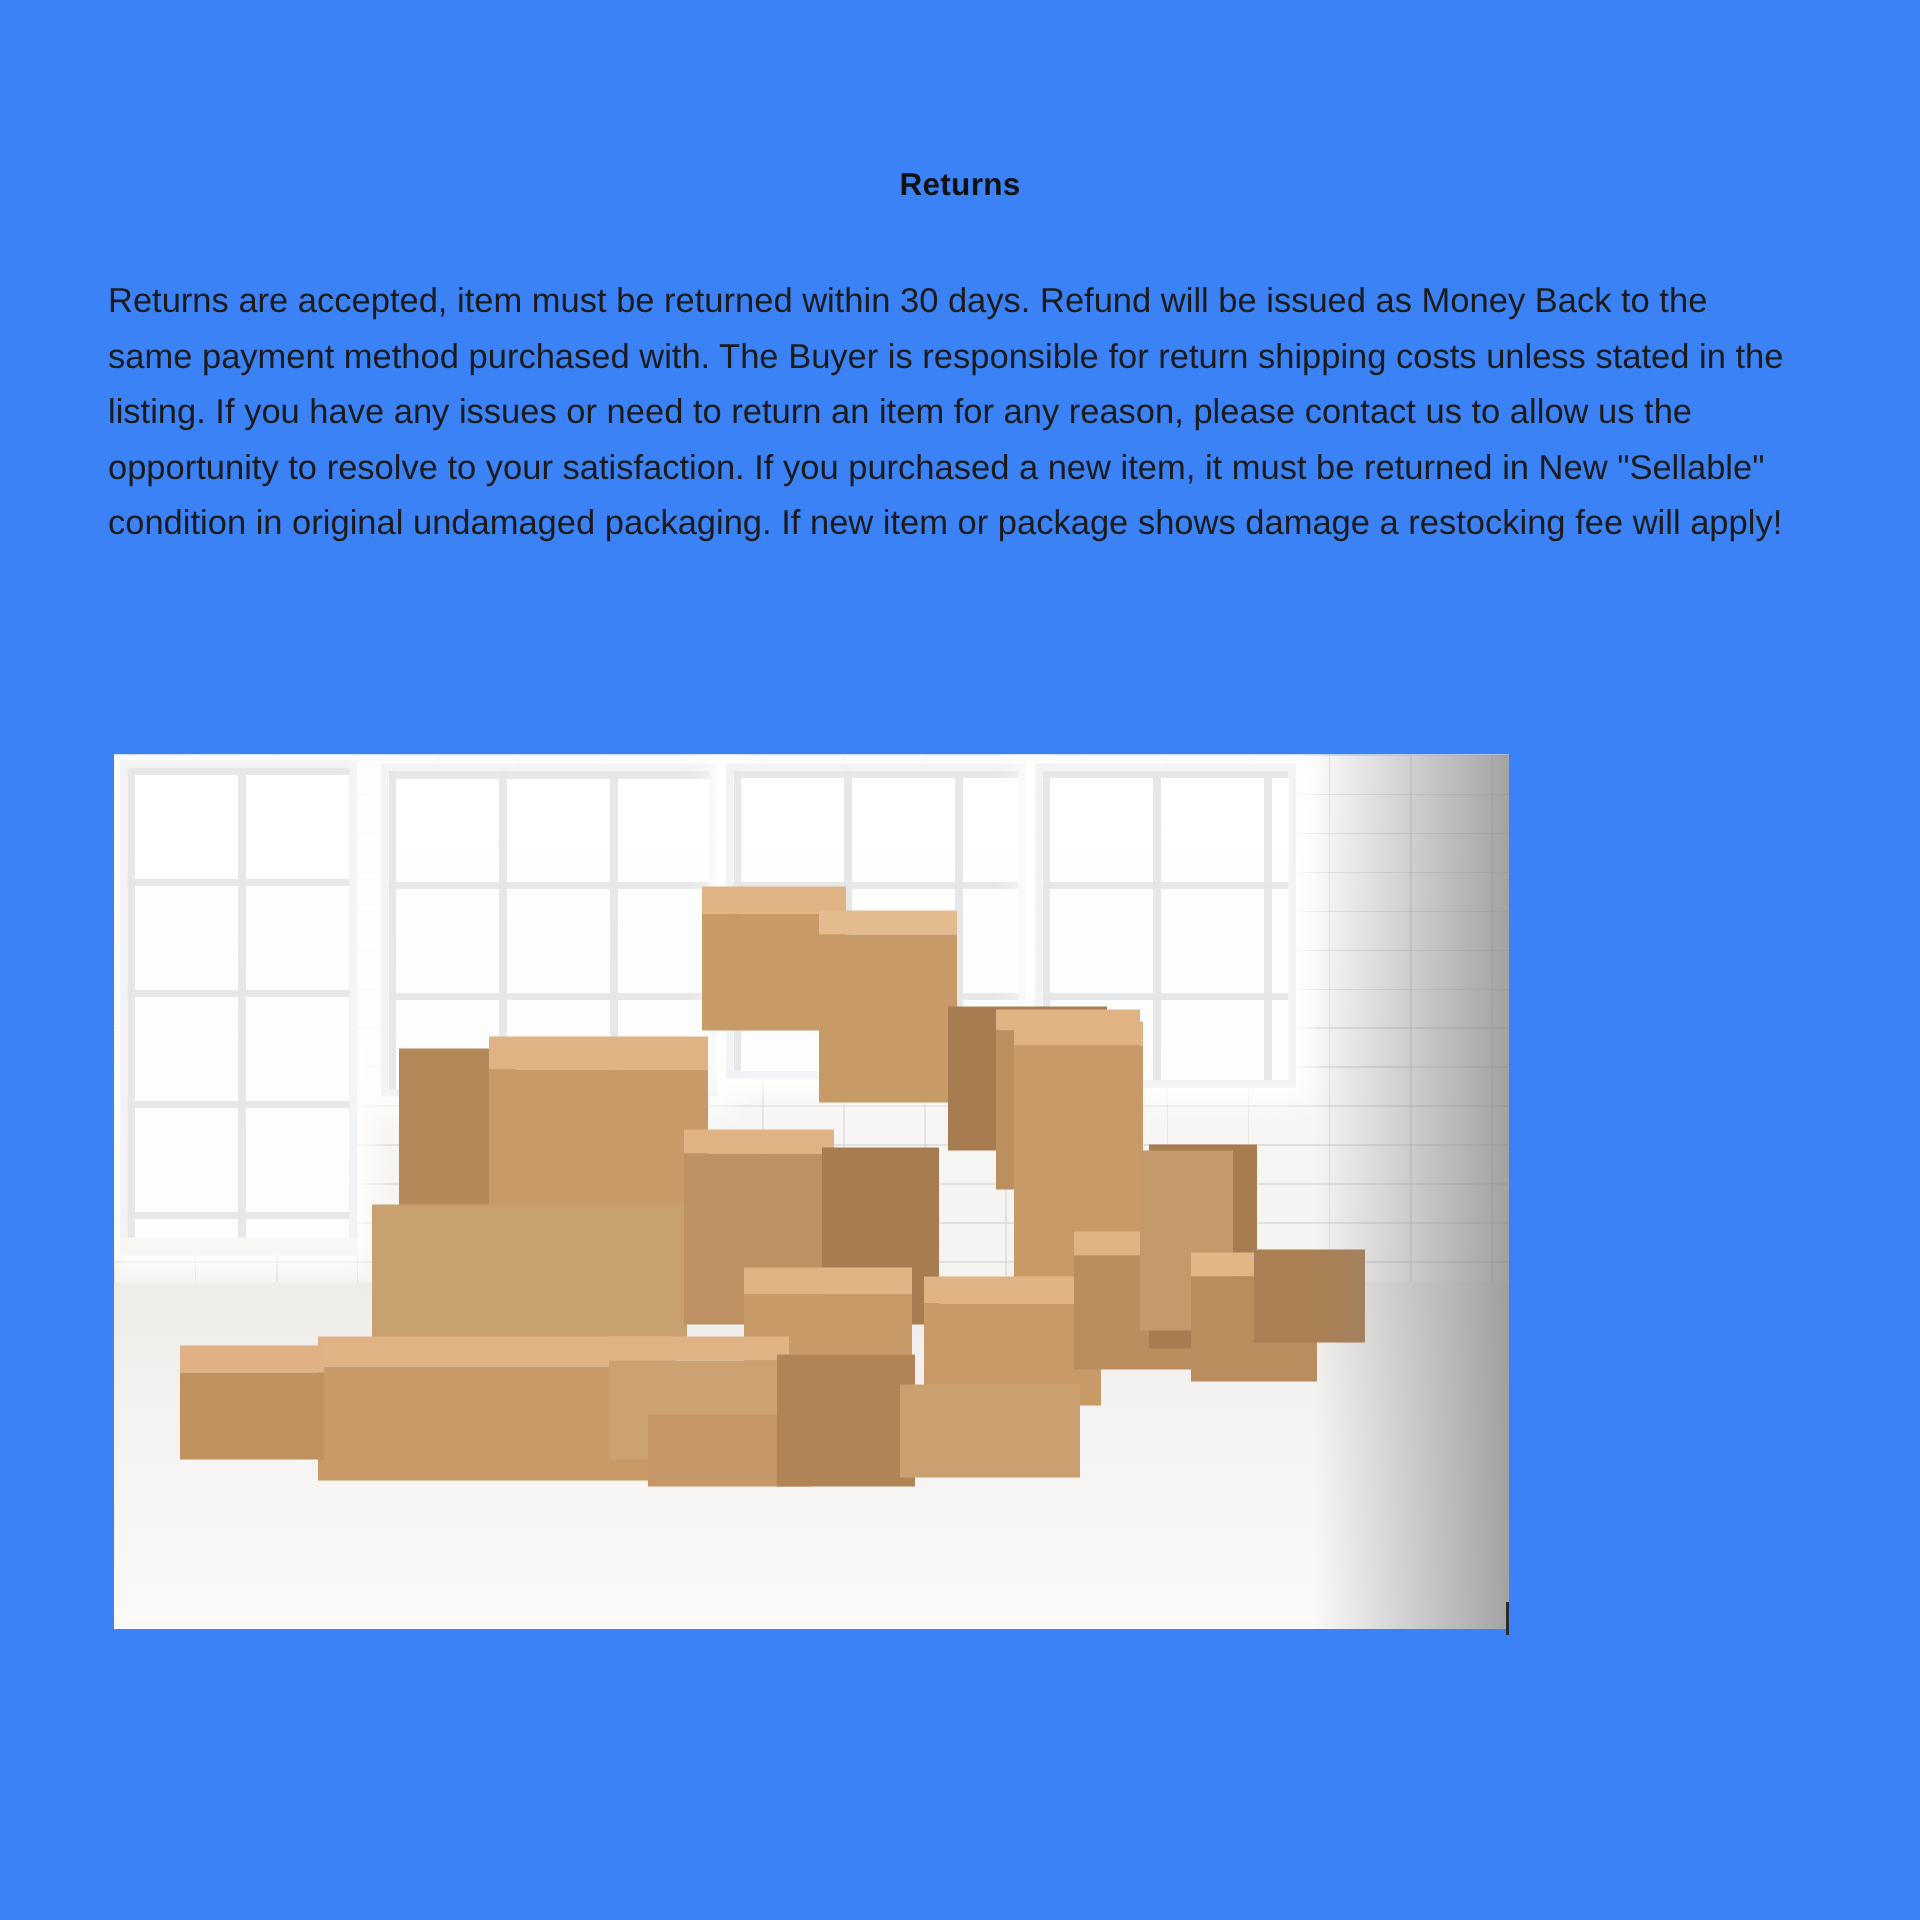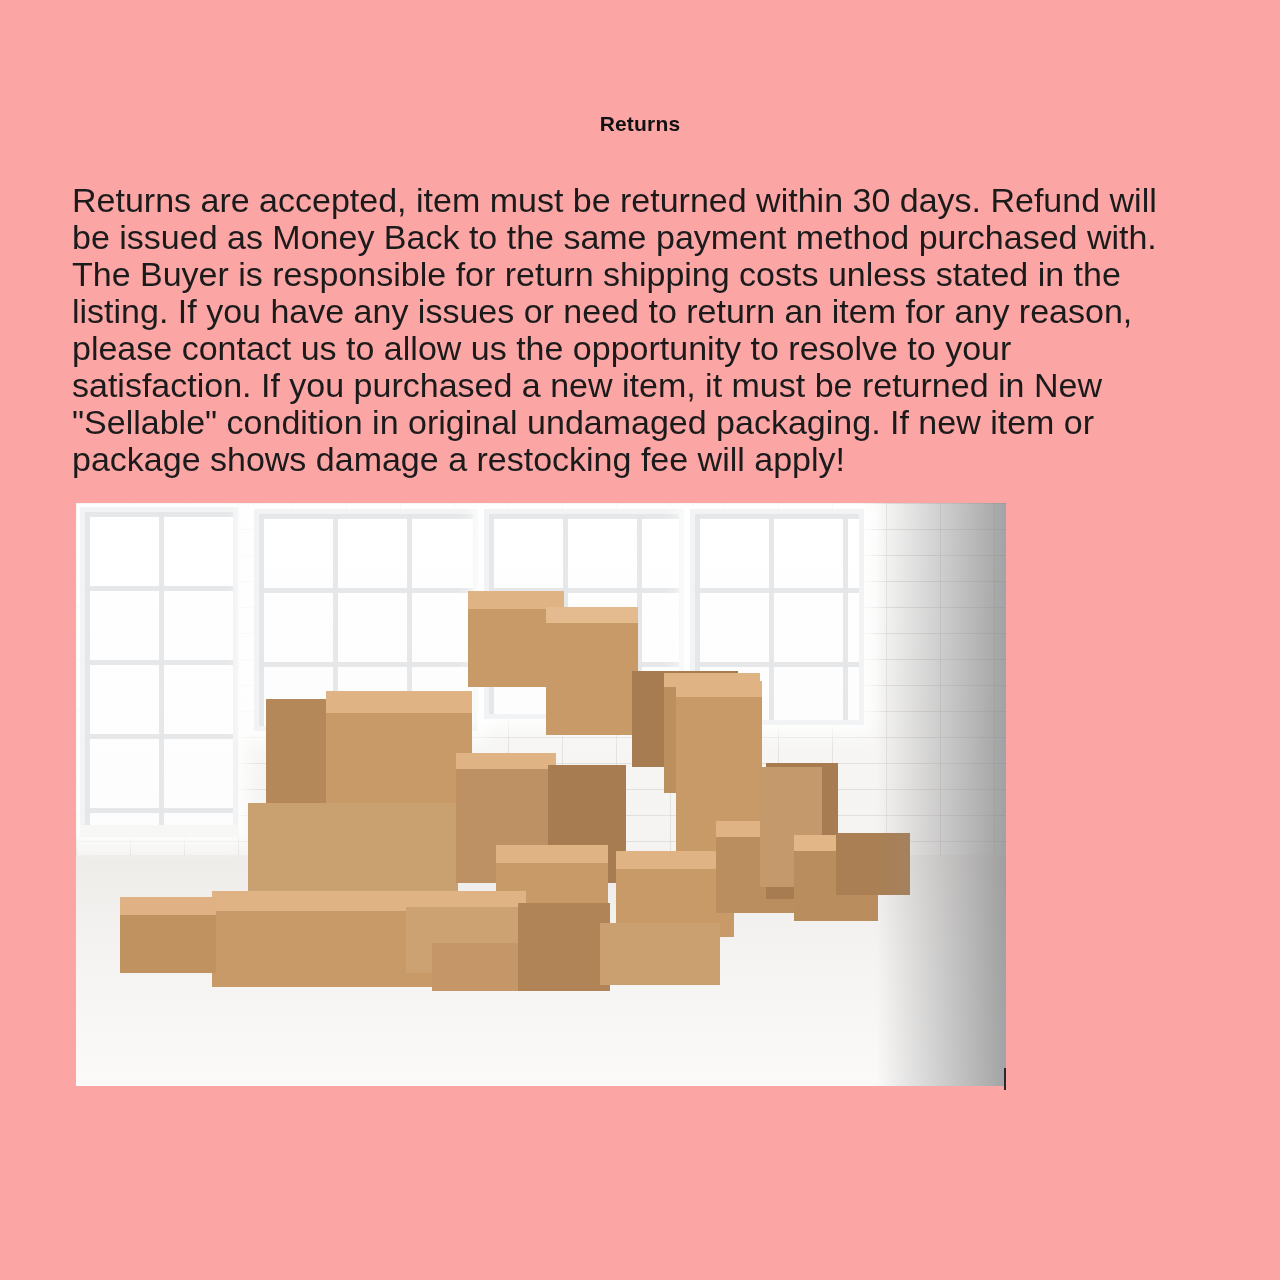--- a/index.html
+++ b/index.html
@@ -10,40 +10,40 @@
     width: 1280px;
     height: 1280px;
     background: #ffffff;
     font-family: "Liberation Sans", sans-serif;
     overflow: hidden;
   }
   .page {
     position: relative;
     width: 1280px;
     height: 1280px;
-    background: #fca5a5;
+    background: #3b82f6;
     text-decoration: underline;
   }
   .doc-title {
     position: absolute;
     top: 112px;
     left: 0;
     width: 1280px;
     text-align: center;
     font-size: 21px;
     font-weight: bold;
     color: #111111;
     letter-spacing: 0.2px;
   }
   .doc-body {
     position: absolute;
     top: 182px;
     left: 72px;
     width: 1120px;
-    font-size: 34px;
+    font-size: 23px;
     line-height: 37px;
     color: #1b1b1b;
     text-align: left;
   }
   .photo-frame {
     position: absolute;
     left: 76px;
     top: 503px;
     width: 930px;
     height: 583px;

